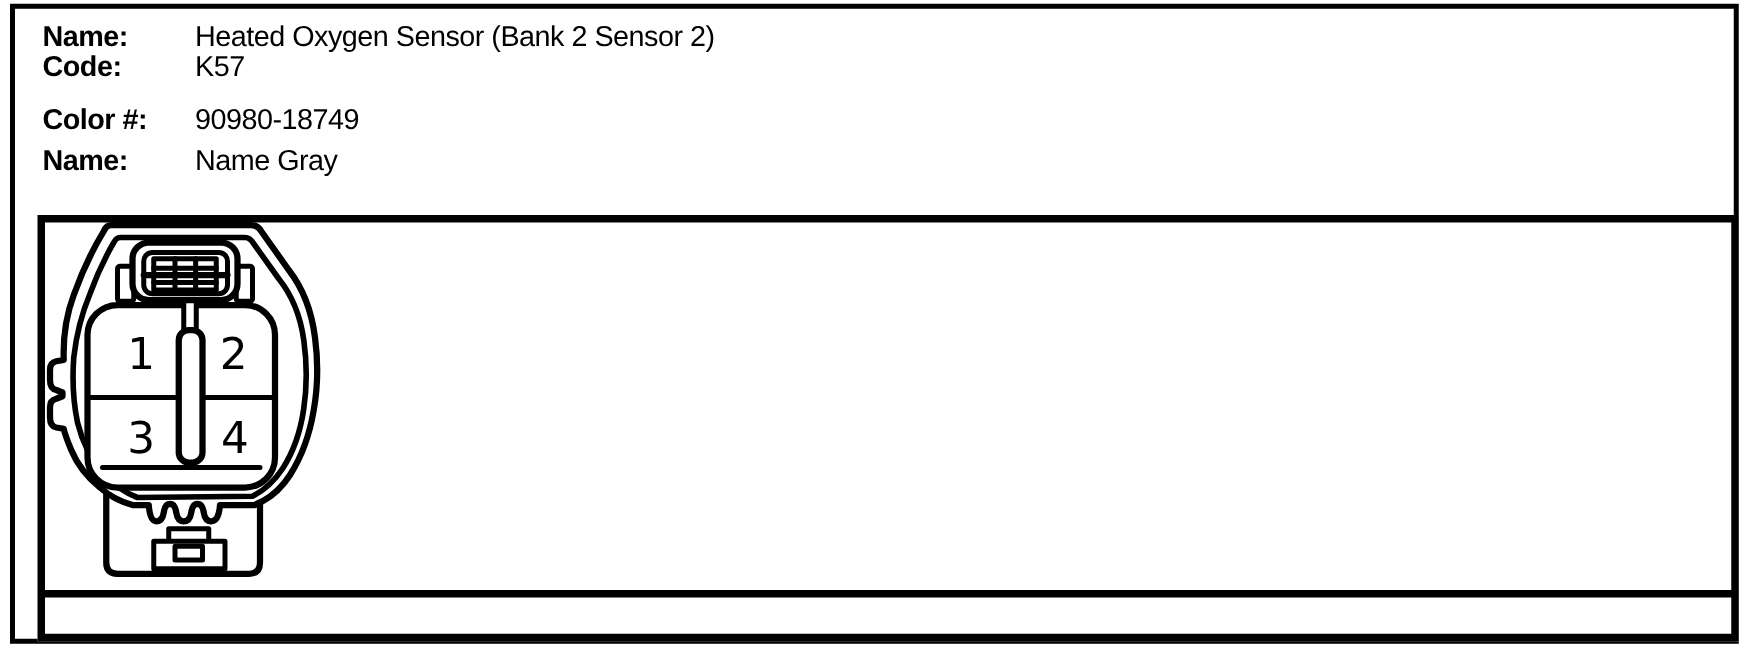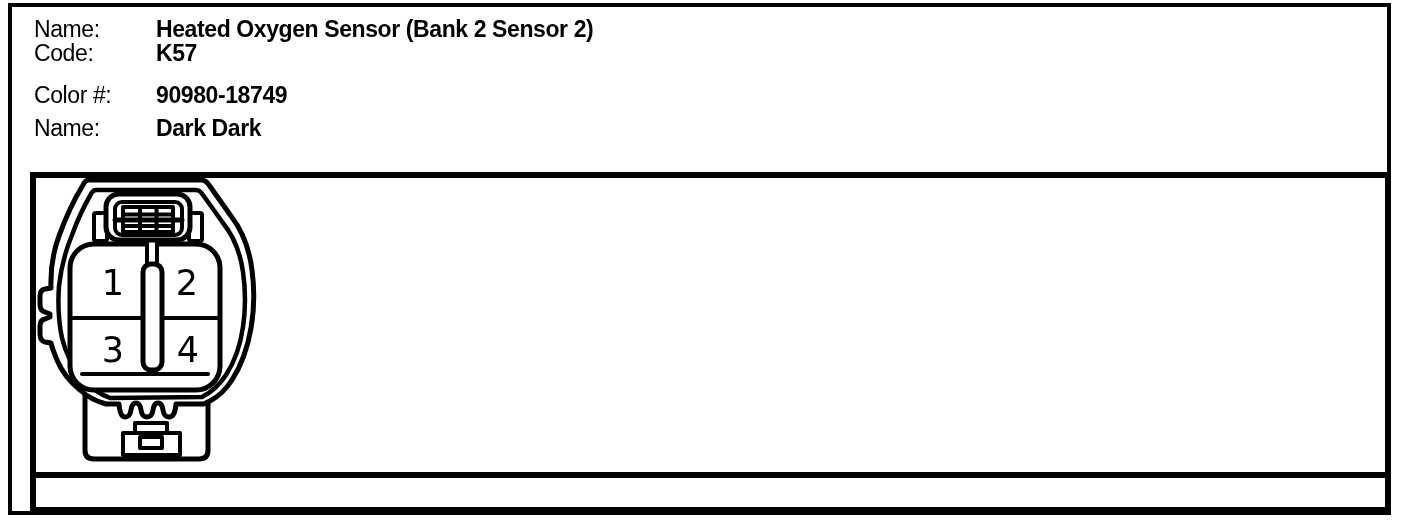--- a/index.html
+++ b/index.html
@@ -15,22 +15,22 @@
     position: absolute; left: 8px; top: 3px;
     width: 1383px; height: 512px;
     border: 4px solid #000;
     box-sizing: border-box;
   }
   .info-panel { position: absolute; left: 34px; top: 10px; }
   .info-row {
     position: absolute; left: 0; white-space: nowrap;
     font-size: 23px; letter-spacing: -0.4px; line-height: 26px;
   }
-  .info-row .lbl { display: inline-block; width: 122px; font-weight: normal; }
-  .info-row .val { font-weight: bold; }
+  .info-row .lbl { display: inline-block; width: 122px; font-weight: bold; }
+  .info-row .val { font-weight: normal; }
   .row-0 { top: 6px; }
   .row-1 { top: 30px; }
   .row-2 { top: 72px; }
   .row-3 { top: 105px; }
   .figure-box {
     position: absolute; left: 30px; top: 172px;
     width: 1361px; height: 341px;
     border: 6px solid #000;
     box-sizing: border-box;
     background: #fff;
@@ -56,21 +56,21 @@
   <div class="info-row row-0">
     <span class="lbl">Name:</span><span class="val">Heated Oxygen Sensor (Bank 2 Sensor 2)</span>
   </div>
   <div class="info-row row-1">
     <span class="lbl">Code:</span><span class="val">K57</span>
   </div>
   <div class="info-row row-2">
     <span class="lbl">Color #:</span><span class="val">90980-18749</span>
   </div>
   <div class="info-row row-3">
-    <span class="lbl">Name:</span><span class="val">Dark Dark</span>
+    <span class="lbl">Name:</span><span class="val">Name Gray</span>
   </div>
 </div>
 
 <div class="figure-box">
   <div class="figure-divider"></div>
   <div></div>
 </div>
 
 <svg class="connector-svg" width="222" height="292" viewBox="0 0 222 292" stroke-linejoin="round" stroke-linecap="round">
 

